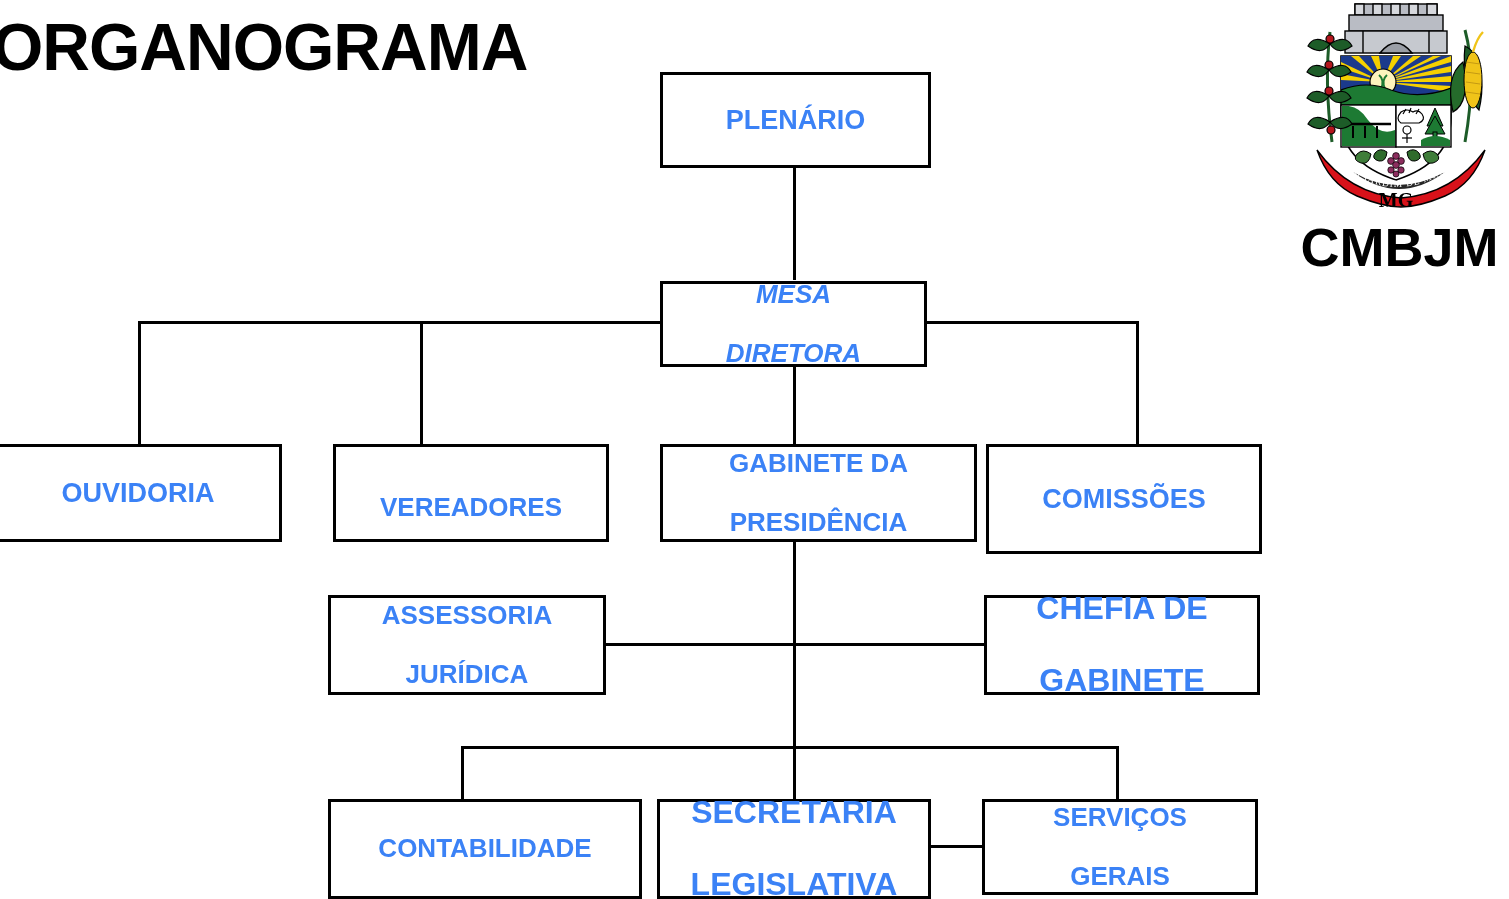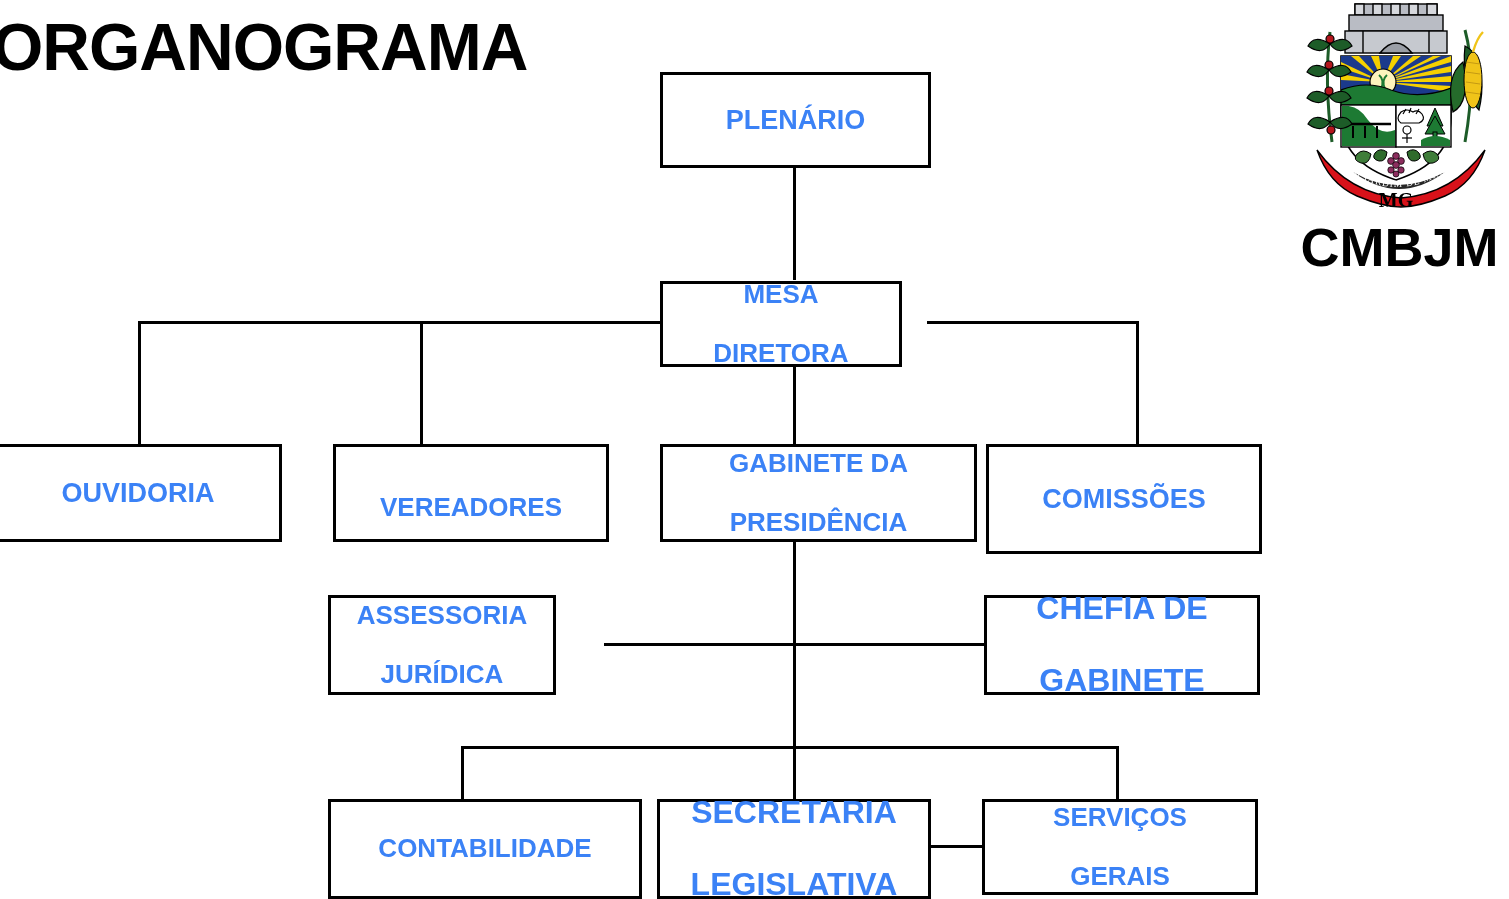--- a/index.html
+++ b/index.html
@@ -252,21 +252,21 @@
   <div class="line vline" style="left:461px; top:746px; height:55px;"></div>
   <div class="line vline" style="left:1116px; top:746px; height:55px;"></div>
   <div class="line vline" style="left:793px; top:746px; height:55px;"></div>
 
   <div class="line hline" style="left:927px; top:845px; width:58px;"></div>
 
   <div class="node" style="left:660px; top:72px; width:271px; height:96px; font-size:27px;">
     <span>PLENÁRIO</span>
   </div>
 
-  <div class="node" style="left:660px; top:281px; width:242px; height:86px; font-size:26px;">
+  <div class="node" style="left:660px; top:281px; width:267px; height:86px; font-size:26px;font-style:italic;">
     <span>
       <span>MESA</span><br>
       <span>DIRETORA</span>
     </span>
   </div>
 
   <div class="node" style="left:-6px; top:444px; width:288px; height:98px; font-size:27px;">
     <span>OUVIDORIA</span>
   </div>
 
@@ -281,21 +281,21 @@
     <span>
       <span>GABINETE DA</span><br>
       <span>PRESIDÊNCIA</span>
     </span>
   </div>
 
   <div class="node" style="left:986px; top:444px; width:276px; height:110px; font-size:27px;">
     <span>COMISSÕES</span>
   </div>
 
-  <div class="node" style="left:328px; top:595px; width:228px; height:100px; font-size:26px;">
+  <div class="node" style="left:328px; top:595px; width:278px; height:100px; font-size:26px;">
     <span>
       <span>ASSESSORIA</span><br>
       <span>JURÍDICA</span>
     </span>
   </div>
 
   <div class="node" style="left:984px; top:595px; width:276px; height:100px; font-size:32px;">
     <span>
       <span>CHEFIA DE</span><br>
       <span>GABINETE</span>

